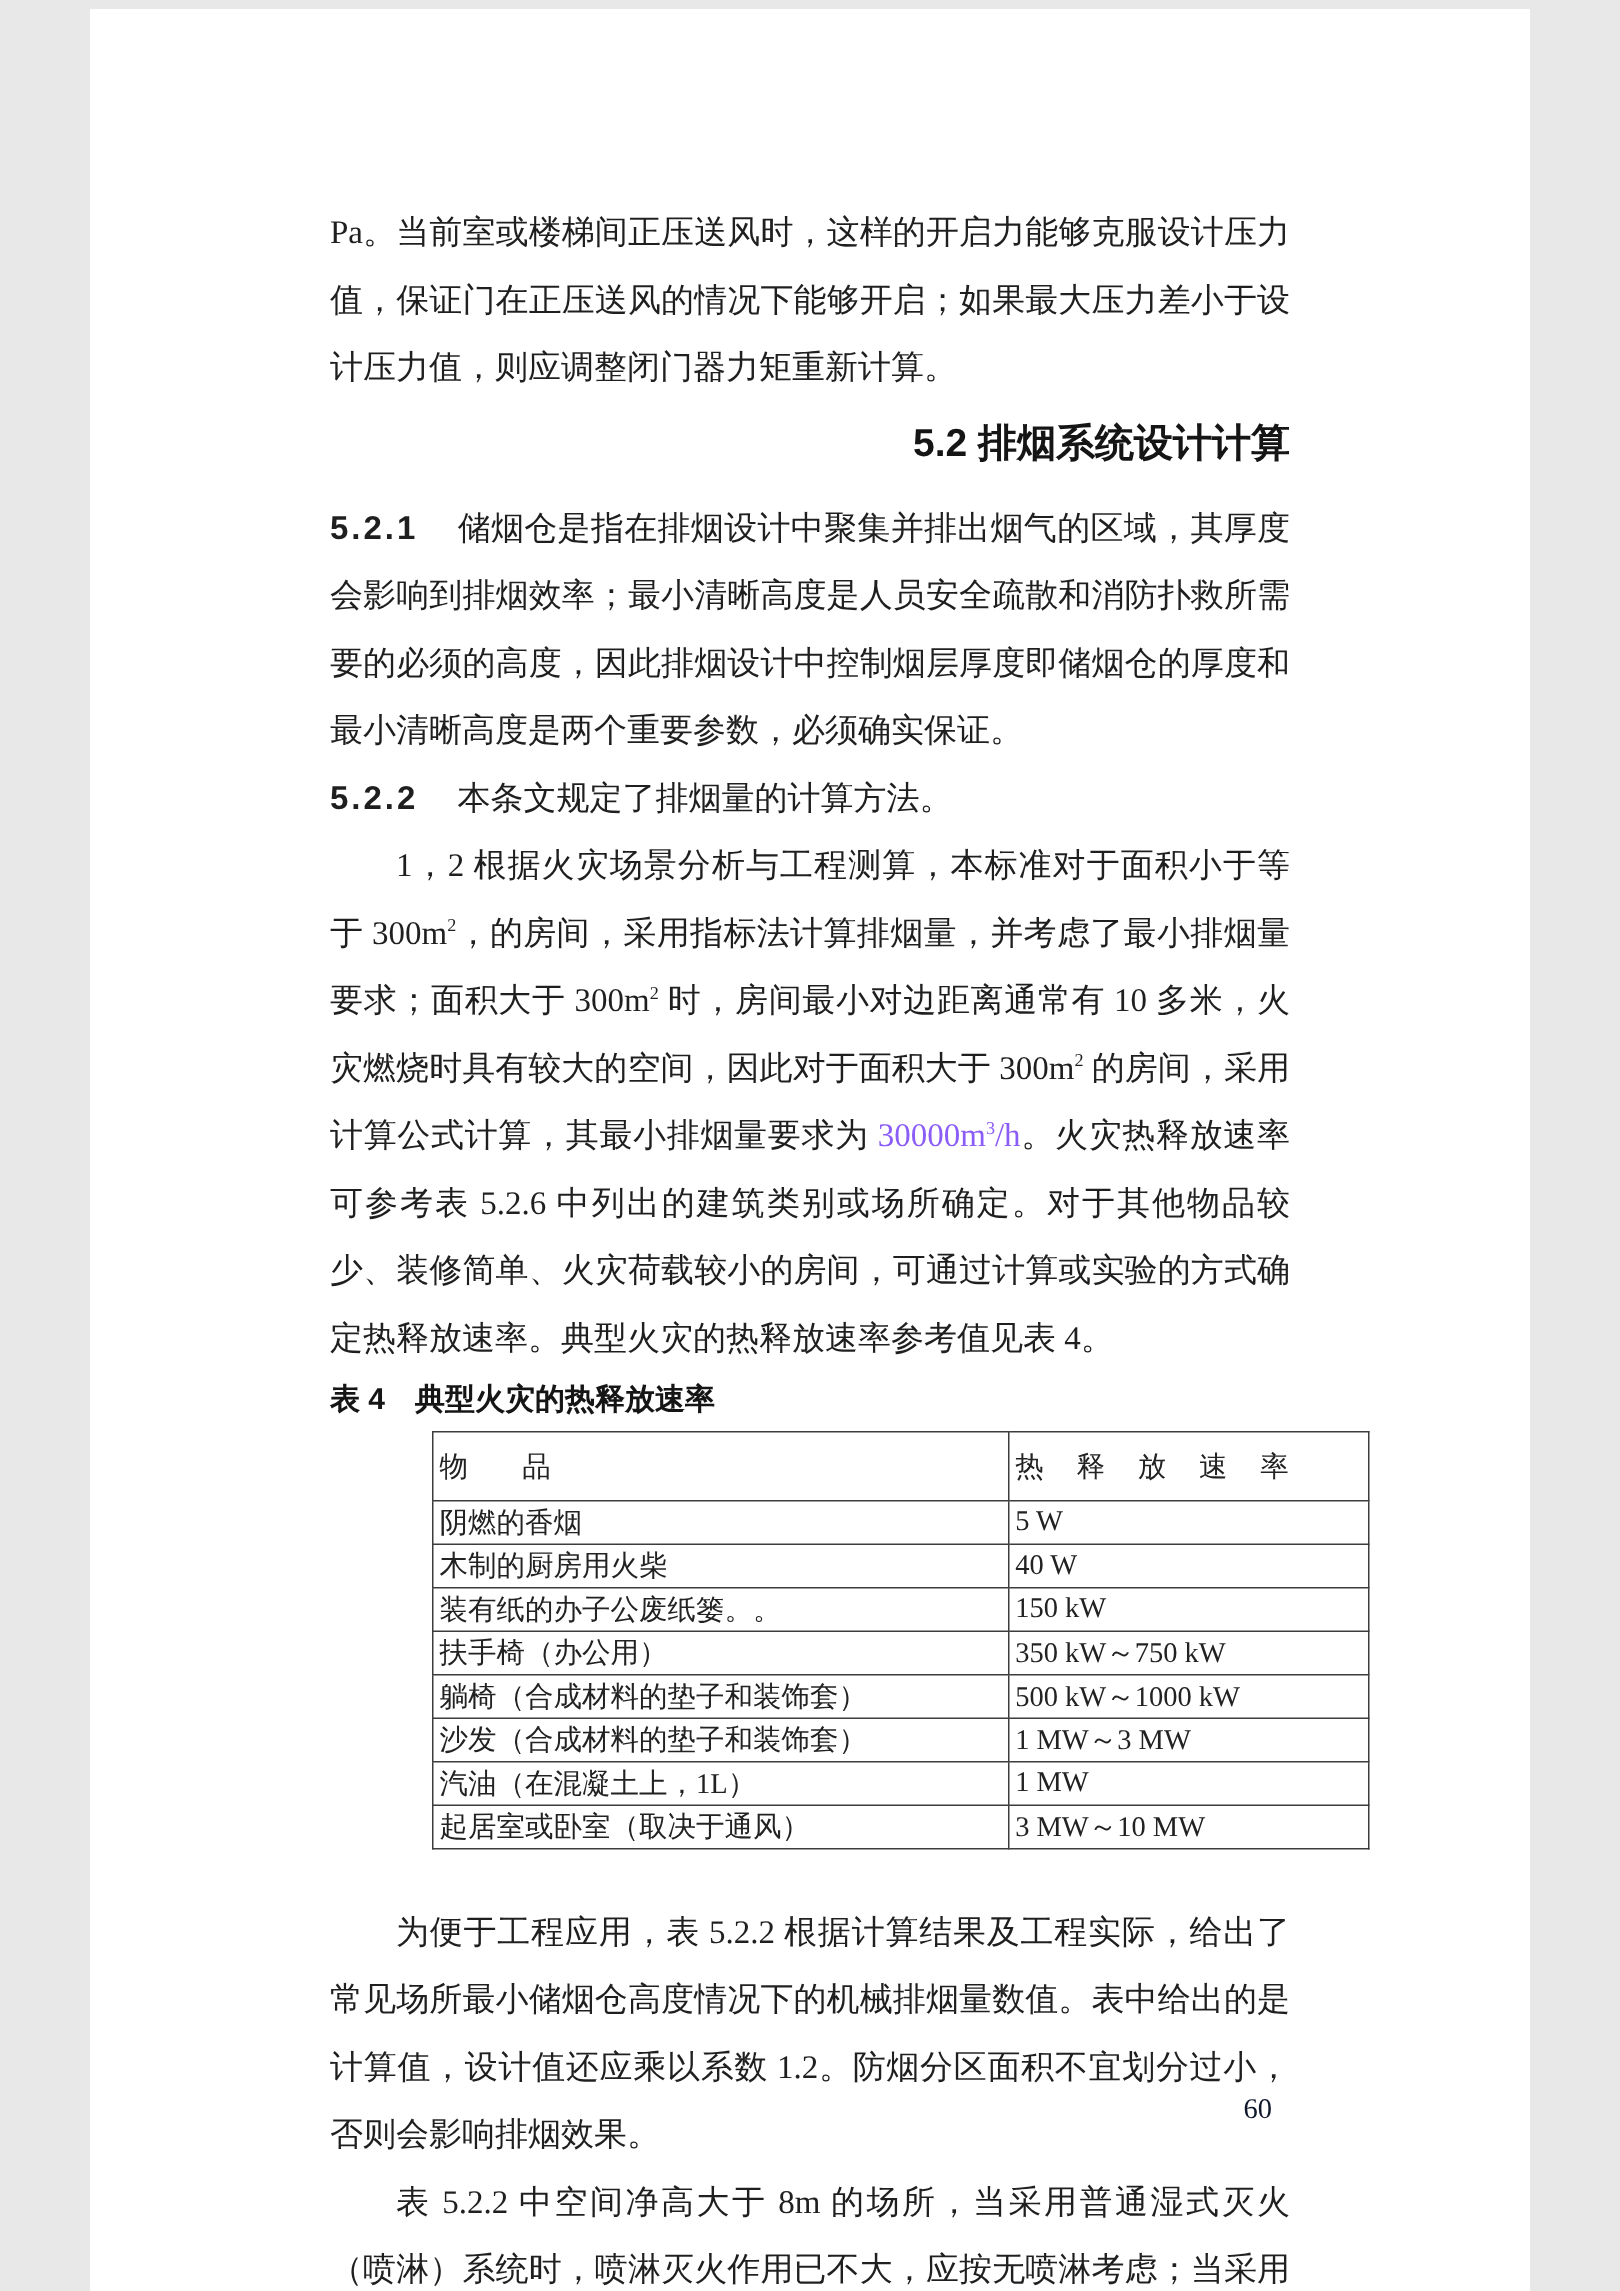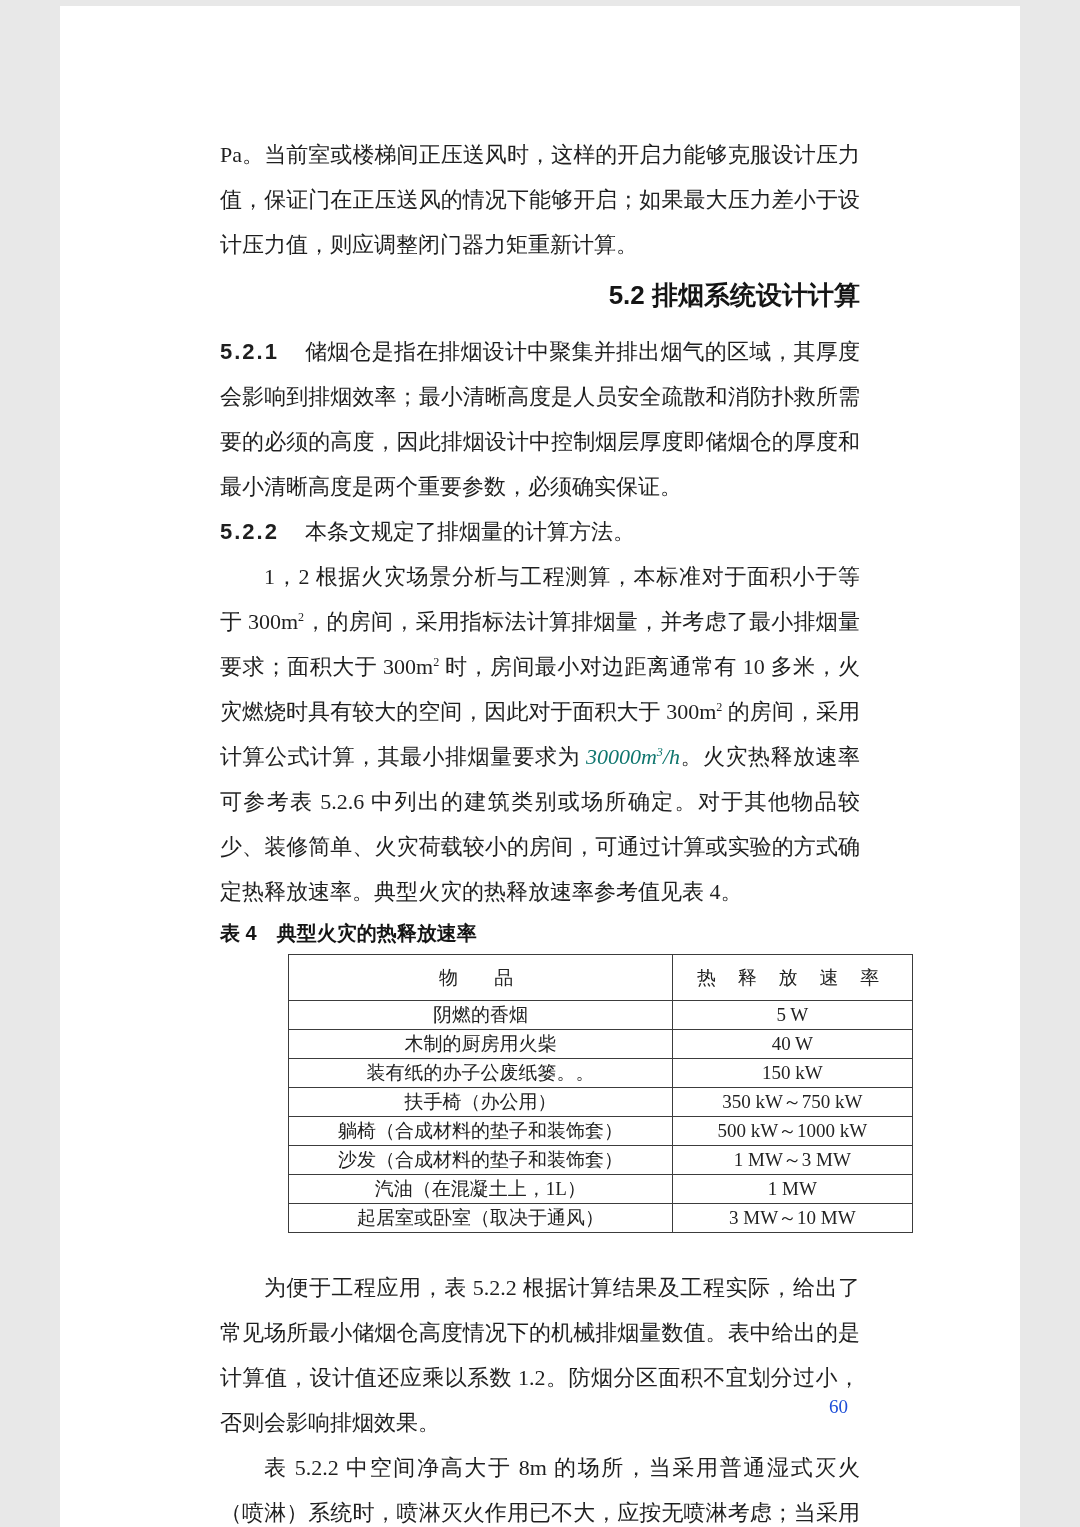--- a/index.html
+++ b/index.html
@@ -47,45 +47,45 @@
   }
   table.data-table {
     border-collapse: collapse;
     table-layout: fixed;
     width: 625px;
     margin: 6px 0 0 68px;
   }
   table.data-table th,
   table.data-table td {
     border: 1px solid #3c3c3c;
-    text-align: center;
+    text-align: left;
     vertical-align: middle;
     padding: 0 4px;
     font-size: 19px;
     color: #222;
   }
   table.data-table th {
     height: 45px;
     font-weight: normal;
     letter-spacing: 0.45em;
   }
   table.data-table td { height: 28px; }
   .para-after-table { margin-top: 32px; }
   .sup {
     font-size: 0.55em;
     vertical-align: super;
     line-height: 0;
   }
-  .red { color: #0f766e; font-style: italic; }
+  .red { color: #8b5cf6; }
   .page-number {
     position: absolute;
     top: 1390px;
     right: 172px;
     font-size: 19px;
-    color: #1d4ed8;
+    color: #0f172a;
   }
 </style>
 </head>
 <body>
 
 <div class="page">
 
   <p class="body-text">Pa。当前室或楼梯间正压送风时，这样的开启力能够克服设计压力值，保证门在正压送风的情况下能够开启；如果最大压力差小于设计压力值，则应调整闭门器力矩重新计算。</p>
 
   <h2 class="section-heading">5.2 排烟系统设计计算</h2>

